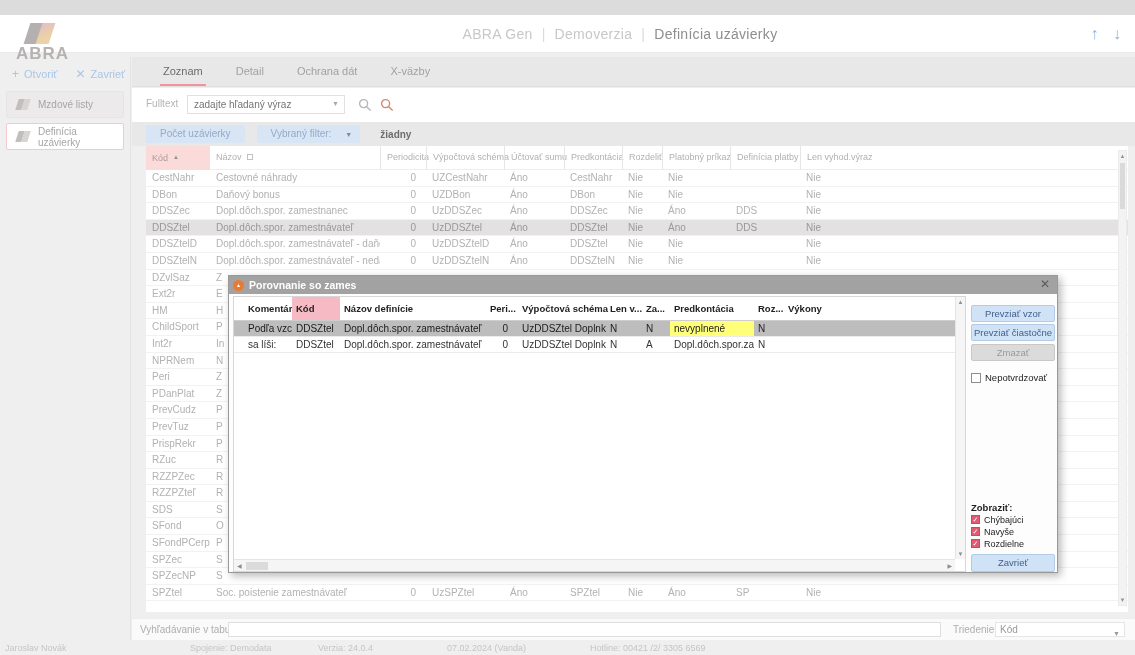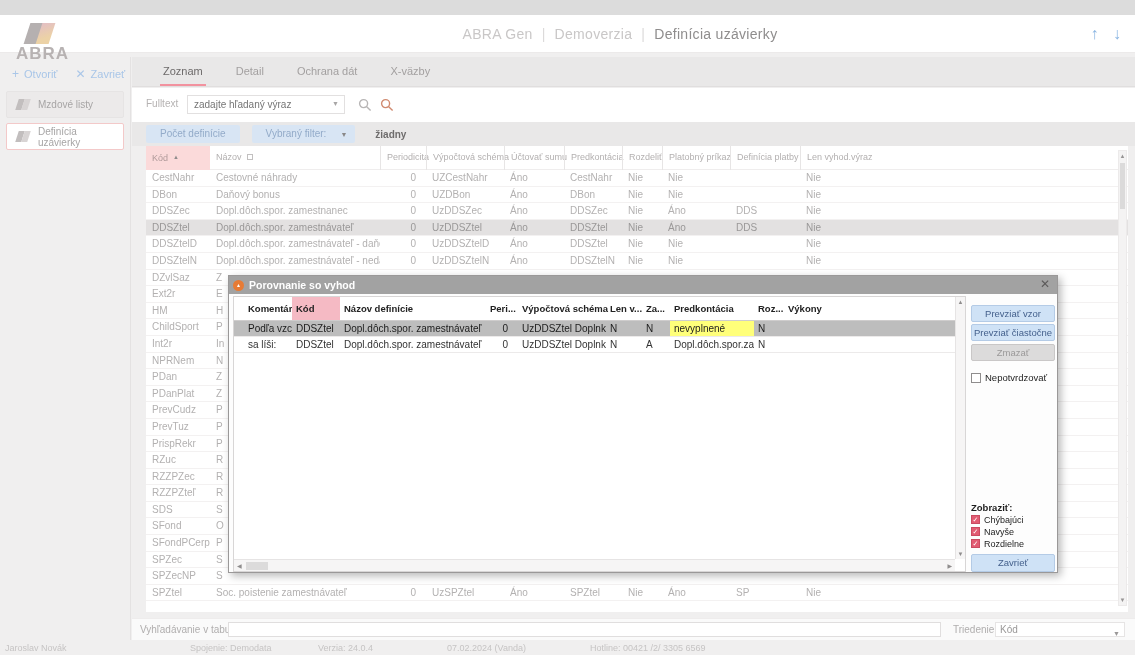--- a/index.html
+++ b/index.html
@@ -201,21 +201,21 @@
           <line x1="8.7" y1="8.7" x2="12.6" y2="12.6" stroke="#b7b5b5" stroke-width="1.4"></line>
         </svg>
       <svg width="14" height="14" viewBox="0 0 14 14">
           <circle cx="5.6" cy="5.6" r="4" fill="none" stroke="#d08a70" stroke-width="1.4"></circle>
           <line x1="8.7" y1="8.7" x2="12.6" y2="12.6" stroke="#d08a70" stroke-width="1.4"></line>
         </svg>
     </span>
   </div>
 
   <div class="filter-row">
-    <span class="chip first">Počet definície</span>
+    <span class="chip first">Počet uzávierky</span>
     <span class="chip dd"><span>Vybraný filter:</span><span class="caret">▼</span></span>
     <span class="filter-value">žiadny</span>
   </div>
 
   <div class="table-wrap">
     <div class="t-head">
         <div class="cell pink">Kód<span class="sort-arrow">▲</span></div>
         <div class="cell">Názov<span class="sq"></span></div>
         <div class="cell sep">Periodicita</div>
         <div class="cell sep">Výpočtová schéma</div>
@@ -365,21 +365,21 @@
           <div class="cell num"></div>
           <div class="cell"></div>
           <div class="cell"></div>
           <div class="cell"></div>
           <div class="cell"></div>
           <div class="cell"></div>
           <div class="cell"></div>
           <div class="cell"></div>
         </div>
         <div class="t-row">
-          <div class="cell">PDan</div>
+          <div class="cell">Peri</div>
           <div class="cell">Z</div>
           <div class="cell num"></div>
           <div class="cell"></div>
           <div class="cell"></div>
           <div class="cell"></div>
           <div class="cell"></div>
           <div class="cell"></div>
           <div class="cell"></div>
           <div class="cell"></div>
         </div>
@@ -558,21 +558,21 @@
     <span class="st-user">Jaroslav Novák</span>
     <span class="st-conn">Spojenie: Demodata</span>
     <span class="st-ver">Verzia: 24.0.4</span>
     <span class="st-date">07.02.2024 (Vanda)</span>
     <span class="st-hot">Hotline: 00421 /2/ 3305 6569</span>
   </div>
 
   <div class="dialog">
     <div class="dlg-title">
       <span class="dlg-ico">▲</span>
-      <span>Porovnanie so vyhod</span>
+      <span>Porovnanie so zames</span>
       <span class="dlg-close">✕</span>
     </div>
 
     <div class="dlg-table">
       <div class="d-head">
           <div class="cell">Komentár</div>
           <div class="cell pink">Kód</div>
           <div class="cell">Názov definície</div>
           <div class="cell">Peri...</div>
           <div class="cell">Výpočtová schéma</div>

